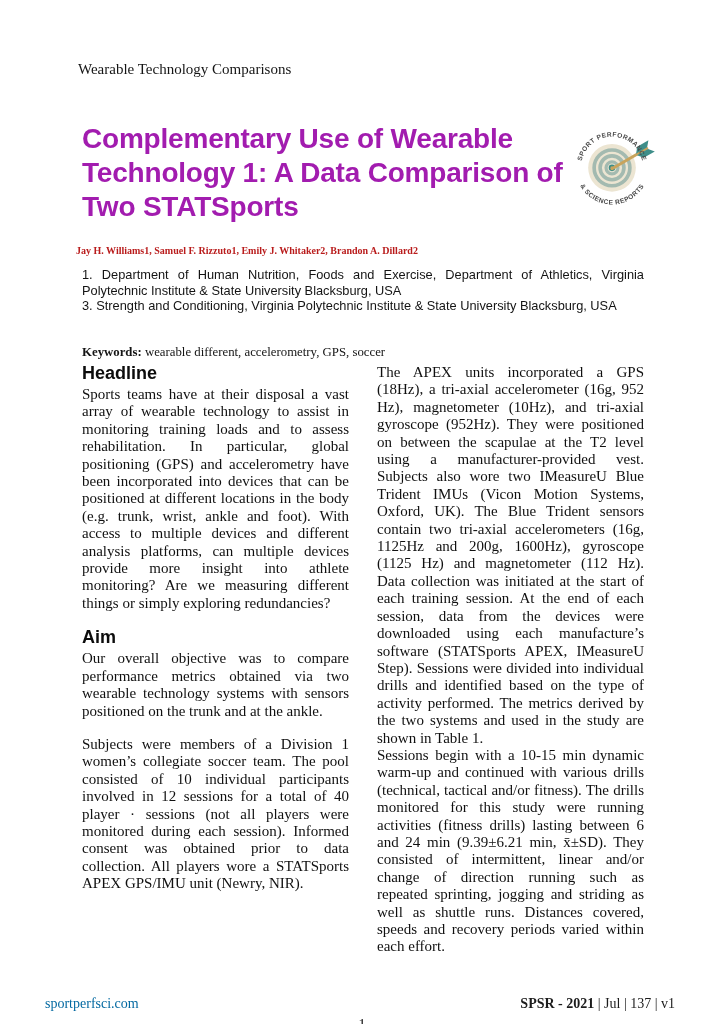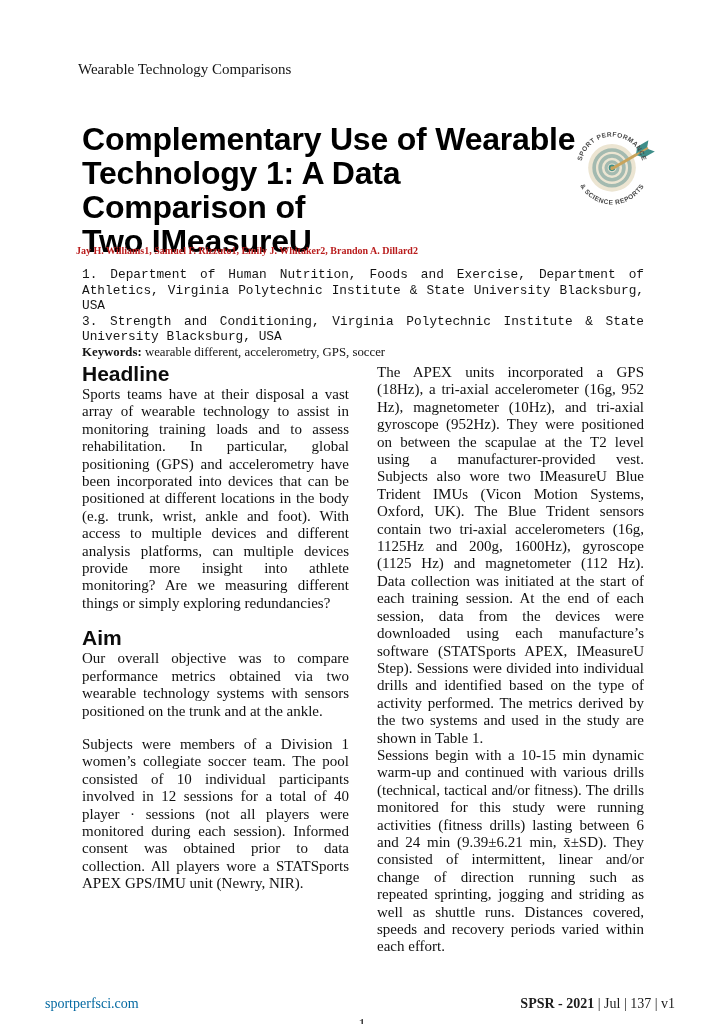--- a/index.html
+++ b/index.html
@@ -9,56 +9,56 @@
   }
 
   .running-header {
     position:absolute; left:78px; top:25px;
     font-family:"Liberation Serif", serif; font-size:15px; color:#151515;
   }
 
   .article-title {
     position:absolute; left:82px; top:86px; width:495px;
     font-family:"Liberation Sans", sans-serif; font-weight:700;
-    font-size:32px; line-height:34px; color:#000000;
+    font-size:28px; line-height:34px; color:#a21caf;
     letter-spacing:-0.2px;
   }
 
   .logo-wrap { position:absolute; left:566px; top:86px; width:92px; height:88px; }
 
   .authors {
     position:absolute; left:76px; top:209px; width:562px;
     font-family:"Liberation Serif", serif; font-weight:700; font-size:10px;
     color:#b91c1c;
   }
 
   .affiliations {
     position:absolute; left:82px; top:231px; width:562px;
-    font-family:Liberation Mono, monospace; font-size:12.8px; line-height:15.6px;
+    font-family:Liberation Sans, sans-serif; font-size:12.8px; line-height:15.6px;
     color:#141414;
   }
   .affiliations .affil { text-align:justify; }
 
   .keywords-line {
     position:absolute; left:82px; top:309px; width:562px;
     font-family:"Liberation Serif", serif; font-size:12.8px; color:#141414;
   }
   .keywords-line .kw-label { font-weight:700; }
 
   .columns {
     position:absolute; left:82px; top:328px; width:562px;
     display:flex; gap:28px;
   }
   .col { width:267px; }
 
   .sec + .sec { margin-top:16px; }
   .sec h2 {
     margin:0 0 3px 0;
     font-family:"Liberation Sans", sans-serif; font-weight:700;
-    font-size:21px; line-height:19px; color:#0c0c0c;
+    font-size:18px; line-height:19px; color:#0c0c0c;
   }
   .col p {
     margin:0;
     font-family:"Liberation Serif", serif; font-size:15px; line-height:17.4px;
     text-align:justify; color:#101010;
   }
 
   .footer-site {
     position:absolute; left:45px; top:960px;
     font-family:"Liberation Serif", serif; font-size:14px; color:#0369a1;
@@ -77,21 +77,21 @@
 </head>
 <body>
 
 <div class="page">
 
   <div class="running-header">Wearable Technology Comparisons</div>
 
   <div class="article-title">
     <div>Complementary Use of Wearable</div>
     <div>Technology 1: A Data Comparison of</div>
-    <div>Two IMeasureU</div>
+    <div>Two STATSports</div>
   </div>
 
   <div class="logo-wrap">
     <svg width="92" height="88" viewBox="0 0 96 96" aria-hidden="true">
       <defs>
         <path id="arcTop" d="M 14 50 A 34 34 0 0 1 82 50" fill="none"></path>
         <path id="arcBot" d="M 8 50 A 40 40 0 0 0 88 50" fill="none"></path>
       </defs>
 
       <circle cx="48" cy="50" r="26" fill="#ece5d2"></circle>

